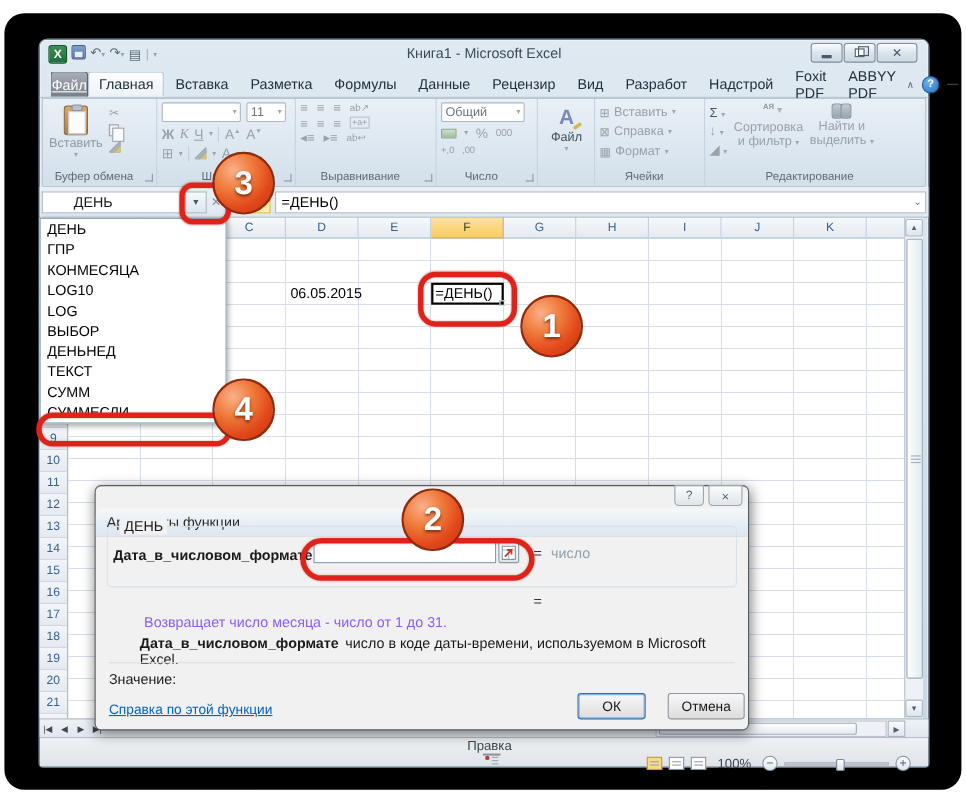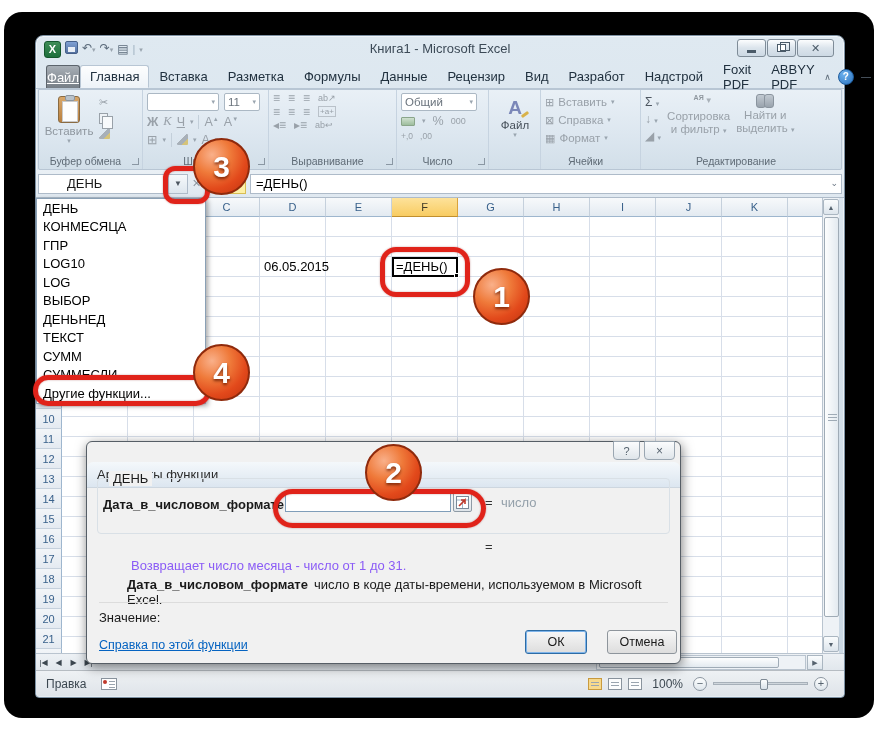--- a/index.html
+++ b/index.html
@@ -143,21 +143,21 @@
   .fn-item { height:18.5px; font-size:13px; color:#000; display:flex; align-items:center; padding-left:6px; }
 
   
   .sheetbar { position:absolute; left:0; top:617px; right:0; height:17px; background:linear-gradient(#edf1f5,#e1e7ed); border-top:1px solid #b9c4cf; display:flex; align-items:center; }
   .navb { width:15px; text-align:center; font-size:8px; color:#3c4750; }
   .hscroll { position:absolute; left:560px; top:1px; width:210px; height:15px; background:#eef2f6; border:1px solid #b9c4cf; }
   .hs-thumb { position:absolute; left:2px; top:1px; width:180px; height:11px; background:linear-gradient(#fdfefe,#e3eaf0); border:1px solid #9fabb6; border-radius:2px; }
   .hs-btn { position:absolute; right:-18px; top:-1px; width:16px; height:15px; background:linear-gradient(#fafcfd,#dde5ec); border:1px solid #aab6c1;
             font-size:7px; color:#55626e; display:flex; align-items:center; justify-content:center; }
 
-  .statusbar { position:absolute; left:0; top:634px; right:0; height:26px; background:linear-gradient(#eef1f4,#dfe4e9); border-top:1px solid #b6bcc2; border-radius:0 0 4px 4px; display:flex; align-items:center; }
+  .statusbar { position:absolute; left:0; top:634px; right:0; height:26px; background:linear-gradient(#eef1f4,#dfe4e9); border-top:1px solid #b6bcc2; border-radius:0 0 4px 4px; display:flex; align-items:center;flex-direction:column; }
   .mode-lbl { font-size:12px; color:#3c4750; margin-left:10px; }
   .macro-ico { width:16px; height:12px; background:#fff; border:1px solid #8a949e; margin-left:14px; position:relative; }
   .macro-ico::before { content:""; position:absolute; left:1px; top:1px; width:4px; height:4px; background:#c0392b; border-radius:50%; }
   .macro-ico::after { content:""; position:absolute; left:7px; top:2px; right:1px; height:1px; background:#9aa4ae; box-shadow:0 3px #9aa4ae, 0 6px #9aa4ae; }
   .sb-right { margin-left:auto; display:flex; align-items:center; gap:6px; padding-right:16px; }
   .vicon { width:14px; height:12px; border:1px solid #8a949e; background:#fdfdfd; position:relative; }
   .vicon.sel { background:#f7d98c; border-color:#c99b3f; }
   .vicon::after { content:""; position:absolute; left:2px; right:2px; top:3px; height:1px; background:#9aa4ae; box-shadow:0 3px #9aa4ae; }
   .zoom-lbl { font-size:12px; color:#3c4750; margin:0 4px; }
   .zbtn { width:14px; height:14px; border-radius:50%; border:1px solid #8a95a0; background:linear-gradient(#fdfefe,#dfe6ec); color:#55626e;
@@ -471,30 +471,29 @@
     <div class="vscroll">
       <div class="vs-btn">▲</div>
       <div class="vs-thumb">
           <span class="vs-grip"></span>
         </div>
       <div class="vs-btn down">▼</div>
     </div>
 
     <div class="fn-dropdown" id="fn-dropdown">
         <div class="fn-item">ДЕНЬ</div>
+        <div class="fn-item">ГПР</div>
         <div class="fn-item">КОНМЕСЯЦА</div>
-        <div class="fn-item">ГПР</div>
         <div class="fn-item">LOG10</div>
         <div class="fn-item">LOG</div>
         <div class="fn-item">ВЫБОР</div>
         <div class="fn-item">ДЕНЬНЕД</div>
         <div class="fn-item">ТЕКСТ</div>
         <div class="fn-item">СУММ</div>
         <div class="fn-item">СУММЕСЛИ</div>
-        <div class="fn-item">Другие функции...</div>
       </div>
 
     <div class="sheetbar">
       <span class="navb">|◀</span>
       <span class="navb">◀</span>
       <span class="navb">▶</span>
       <span class="navb">▶|</span>
       <div class="hscroll">
         <div class="hs-thumb"></div>
         <div class="hs-btn">▶</div>

